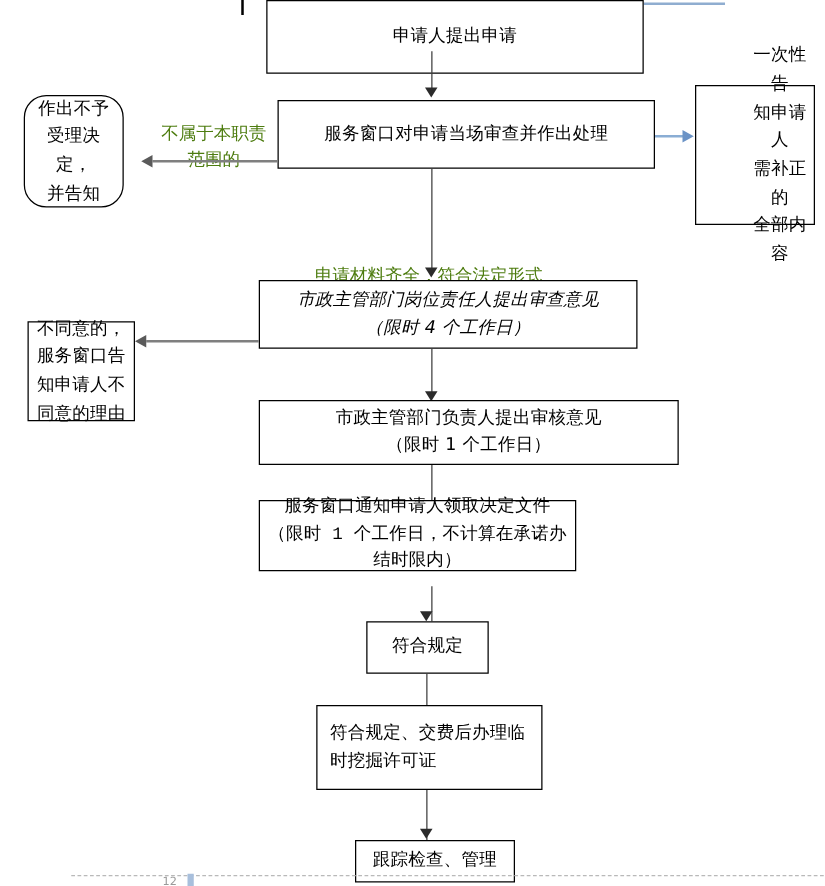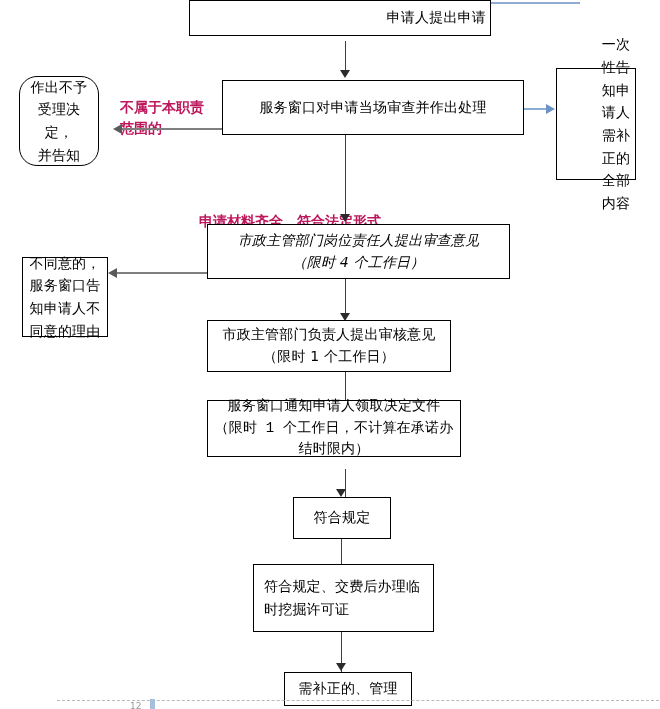--- a/index.html
+++ b/index.html
@@ -34,26 +34,26 @@
     line-height: 1.55;
     letter-spacing: 0.2px;
     white-space: pre-line;
     padding: 2px 4px;
   }
   .node.tall-lines {
     line-height: 1.62;
   }
   .label {
     position: absolute;
-    color: #be185d;
+    color: #4d7c0f;
     font-size: 14px;
     line-height: 1.5;
+    text-align: center;
     white-space: pre-line;
     background: transparent;
-    font-weight: bold;
   }
   .vline {
     position: absolute;
     width: 0;
     border-left: 1px solid #3f3f3f;
   }
   .hline {
     position: absolute;
     height: 0;
     border-top: 2px solid #7f7f7f;
@@ -114,21 +114,21 @@
   }
 </style>
 </head>
 <body>
 
 <div id="canvas">
 
   <div class="top-rule" style="left:220px; top:2px; width:360px;"></div>
   <div class="caret-mark" style="left:193px; top:0px; height:12px;"></div>
 
-  <div class="node" style="left:189px; top:0px; width:302px; height:36px;align-items:flex-end;">
+  <div class="node" style="left:213px; top:0px; width:302px; height:59px;">
     <span>申请人提出申请</span>
   </div>
 
   <div class="vline" style="left:345px; top:41px; height:31px;"></div>
   <div class="arrow-down" style="left:340px; top:70px;"></div>
 
   <div class="node" style="left:222px; top:80px; width:302px; height:55px;">
     <span>服务窗口对申请当场审查并作出处理</span>
   </div>
 
@@ -139,32 +139,32 @@
   </div>
 
   <div class="label" style="left:120px; top:76px; width:102px;">
     <span>不属于本职责
 范围的</span>
   </div>
 
   <div class="hline" style="left:122px; top:128px; width:100px;"></div>
   <div class="arrow-left" style="left:113px; top:124px;"></div>
 
-  <div class="node tall-lines" style="left:556px; top:68px; width:80px; height:112px;padding-left:44px;">
+  <div class="node tall-lines" style="left:556px; top:68px; width:96px; height:112px;padding-left:44px;">
     <span>一次性告
 知申请人
 需补正的
 全部内容</span>
   </div>
 
   <div class="hline-blue" style="left:524px; top:108px; width:23px;"></div>
   <div class="arrow-right-blue" style="left:546px; top:104px;"></div>
 
   <div class="vline" style="left:345px; top:135px; height:80px;"></div>
-  <div class="label" style="left:199px; top:190px; width:260px;">
+  <div class="label" style="left:213px; top:190px; width:260px;">
     <span>申请材料齐全，符合法定形式</span>
   </div>
   <div class="arrow-down" style="left:340px; top:214px;"></div>
 
   <div class="node" style="left:207px; top:224px; width:303px; height:55px;font-style:italic;">
     <span>市政主管部门岗位责任人提出审查意见
 （限时 4 个工作日）</span>
   </div>
 
   <div class="node tall-lines" style="left:22px; top:216px; width:86px; height:80px;margin-top:41px;">
@@ -173,21 +173,21 @@
 知申请人不
 同意的理由</span>
   </div>
 
   <div class="hline" style="left:117px; top:272px; width:90px;"></div>
   <div class="arrow-left" style="left:108px; top:268px;"></div>
 
   <div class="vline" style="left:345px; top:279px; height:37px;"></div>
   <div class="arrow-down" style="left:340px; top:313px;"></div>
 
-  <div class="node" style="left:207px; top:320px; width:244px; height:52px;">
+  <div class="node" style="left:207px; top:320px; width:336px; height:52px;">
     <span>市政主管部门负责人提出审核意见
 （限时 1 个工作日）</span>
   </div>
 
   <div class="vline" style="left:345px; top:372px; height:40px;"></div>
   <div class="arrow-down" style="left:340px; top:404px;"></div>
 
   <div class="node" style="left:207px; top:400px; width:254px; height:57px;font-family:Liberation Mono, monospace;">
     <span>服务窗口通知申请人领取决定文件
 （限时 1 个工作日，不计算在承诺办结时限内）</span>
@@ -205,20 +205,20 @@
 
   <div class="node tall-lines" style="left:253px; top:564px; width:181px; height:68px; align-items:flex-start; padding-left:10px; text-align:left;">
     <span>符合规定、交费后办理临
 时挖掘许可证</span>
   </div>
 
   <div class="vline" style="left:341px; top:632px; height:40px;"></div>
   <div class="arrow-down" style="left:336px; top:663px;"></div>
 
   <div class="node" style="left:284px; top:672px; width:128px; height:34px;">
-    <span>需补正的、管理</span>
+    <span>跟踪检查、管理</span>
   </div>
 
   <div class="page-margin" style="left:57px; top:700px; width:602px;"></div>
   <div class="page-number" style="left:130px; top:701px;">12</div>
   <div class="blue-tick" style="left:150px; top:699px; height:10px;"></div>
 
 </div>
 
 </body></html>

